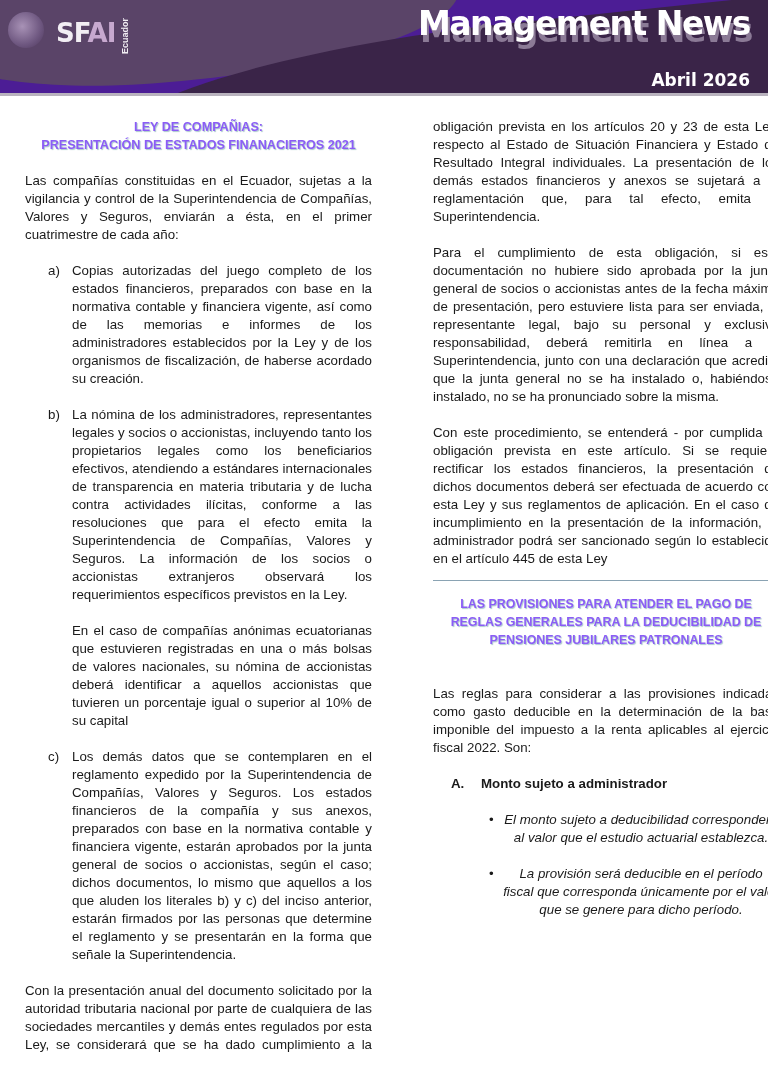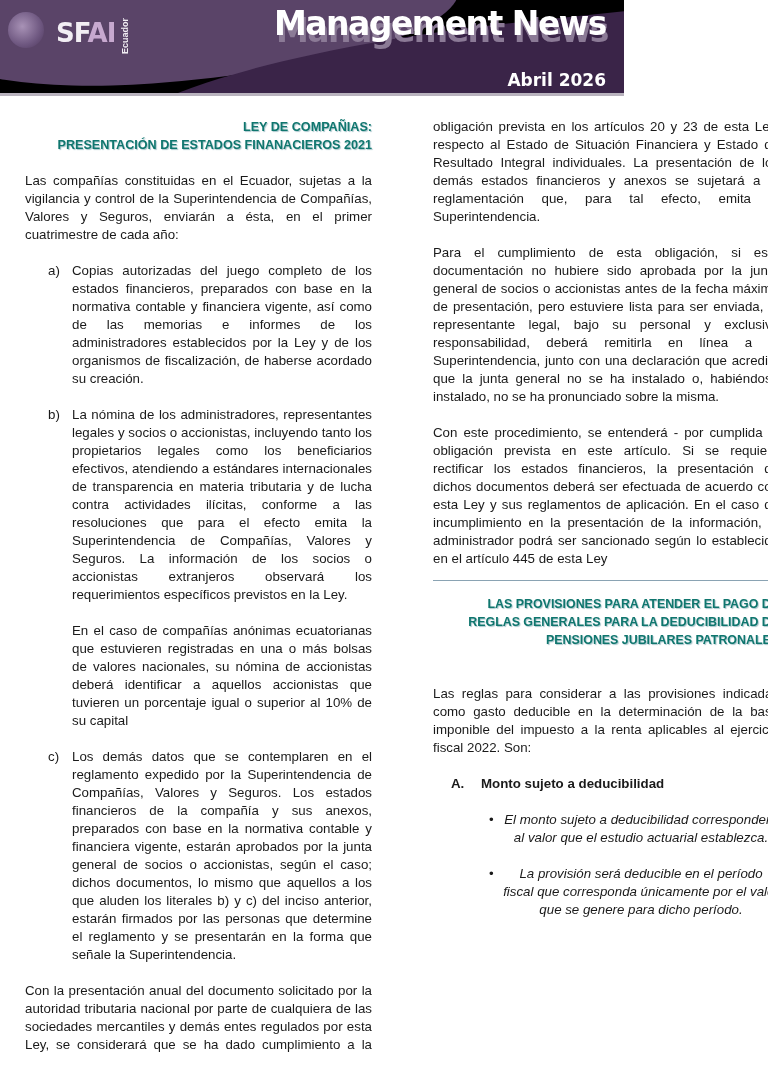--- a/index.html
+++ b/index.html
@@ -1,33 +1,33 @@
 <!DOCTYPE html>
 <html><head>
 <meta charset="utf-8">
 <style>
   html,body{margin:0;padding:0;}
   body{width:768px;height:1086px;background:#fff;position:relative;overflow:hidden;font-family:"Liberation Sans",sans-serif;color:#1a1a1a;}
-  .header{position:absolute;left:0;top:0;width:624px;height:96px;background:#000000;overflow:hidden;}
+  .header{position:absolute;left:0;top:0;width:768px;height:96px;background:#4c1d95;overflow:hidden;}
   .header .wave1{position:absolute;left:-60px;top:-40px;width:520px;height:120px;background:#5a4468;border-radius:0 0 60% 40%;transform:rotate(-4deg);}
   .header .wave2{position:absolute;left:100px;top:30px;width:700px;height:140px;background:#3a2448;border-radius:60% 0 0 0;transform:rotate(-6deg);}
   .header .bottomline{position:absolute;left:0;bottom:0;width:768px;height:3px;background:#b9b3be;}
   .logo-circle{position:absolute;left:8px;top:12px;width:36px;height:36px;border-radius:50%;background:radial-gradient(circle at 40% 40%,#a892b6,#6e5780 60%,#4b3559);}
   .logo-text{position:absolute;left:56px;top:18px;font-family:"DejaVu Sans",sans-serif;font-weight:bold;font-size:26px;letter-spacing:-1px;}
   .logo-text .sf{color:#f2eef4;}
   .logo-text .ai{color:#c7a9cf;}
   .logo-country{position:absolute;left:118px;top:16px;width:14px;height:44px;}
   .logo-country span{position:absolute;left:-16px;top:15px;transform:rotate(-90deg);color:#f0ecf2;font-weight:bold;font-size:9px;width:46px;text-align:center;}
   .title{position:absolute;right:18px;top:4px;font-family:"DejaVu Sans",sans-serif;font-weight:bold;font-size:33px;color:#fff;letter-spacing:-1.5px;text-shadow:2px 7px 0 #8b7a96;}
   .issue{position:absolute;right:18px;top:70px;font-family:"DejaVu Sans",sans-serif;font-weight:bold;font-size:17px;color:#fff;}
 
   .col{position:absolute;top:118px;font-size:13.3px;line-height:18px;text-align:justify;}
   .col.left{left:25px;width:347px;}
   .col.right{left:397px;width:346px;top:118px;margin-left:36px;}
-  .h{font-weight:bold;color:#0f766e;text-align:right;font-size:12.6px;line-height:18px;text-shadow:1px 1px 1px #a9c6cc;}
+  .h{font-weight:bold;color:#8b5cf6;text-align:center;font-size:12.6px;line-height:18px;text-shadow:1px 1px 1px #a9c6cc;}
   p{margin:0;}
   .gap{height:18px;}
   .item{display:flex;}
   .item .lbl{width:47px;flex:none;padding-left:23px;box-sizing:border-box;}
   .item .txt{flex:1;text-align:justify;}
   .indent{padding-left:47px;}
   .divider{height:1px;background:#8aa3b3;margin:12px 0 14px 0;}
   .subhead{display:flex;font-weight:bold;}
   .subhead .lbl{width:48px;padding-left:18px;flex:none;box-sizing:border-box;}
   .bullet{display:flex;}
@@ -91,21 +91,21 @@
     <div>LAS PROVISIONES PARA ATENDER EL PAGO DE</div>
     <div>REGLAS GENERALES PARA LA DEDUCIBILIDAD DE</div>
     <div>PENSIONES JUBILARES PATRONALES</div>
   </div>
   <div class="gap"></div>
   <div class="gap"></div>
   <p>Las reglas para considerar a las provisiones indicadas como gasto deducible en la determinación de la base imponible del impuesto a la renta aplicables al ejercicio fiscal 2022. Son:</p>
   <div class="gap"></div>
   <div class="subhead">
     <span class="lbl">A.</span>
-    <span>Monto sujeto a deducibilidad</span>
+    <span>Monto sujeto a administrador</span>
   </div>
   <div class="gap"></div>
   <div class="bullet">
     <span class="dot">•</span>
     <span class="txt">El monto sujeto a deducibilidad corresponderá al valor que el estudio actuarial establezca.</span>
   </div>
   <div class="gap"></div>
   <div class="bullet">
     <span class="dot">•</span>
     <span class="txt">La provisión será deducible en el período fiscal que corresponda únicamente por el valor que se genere para dicho período.</span>

